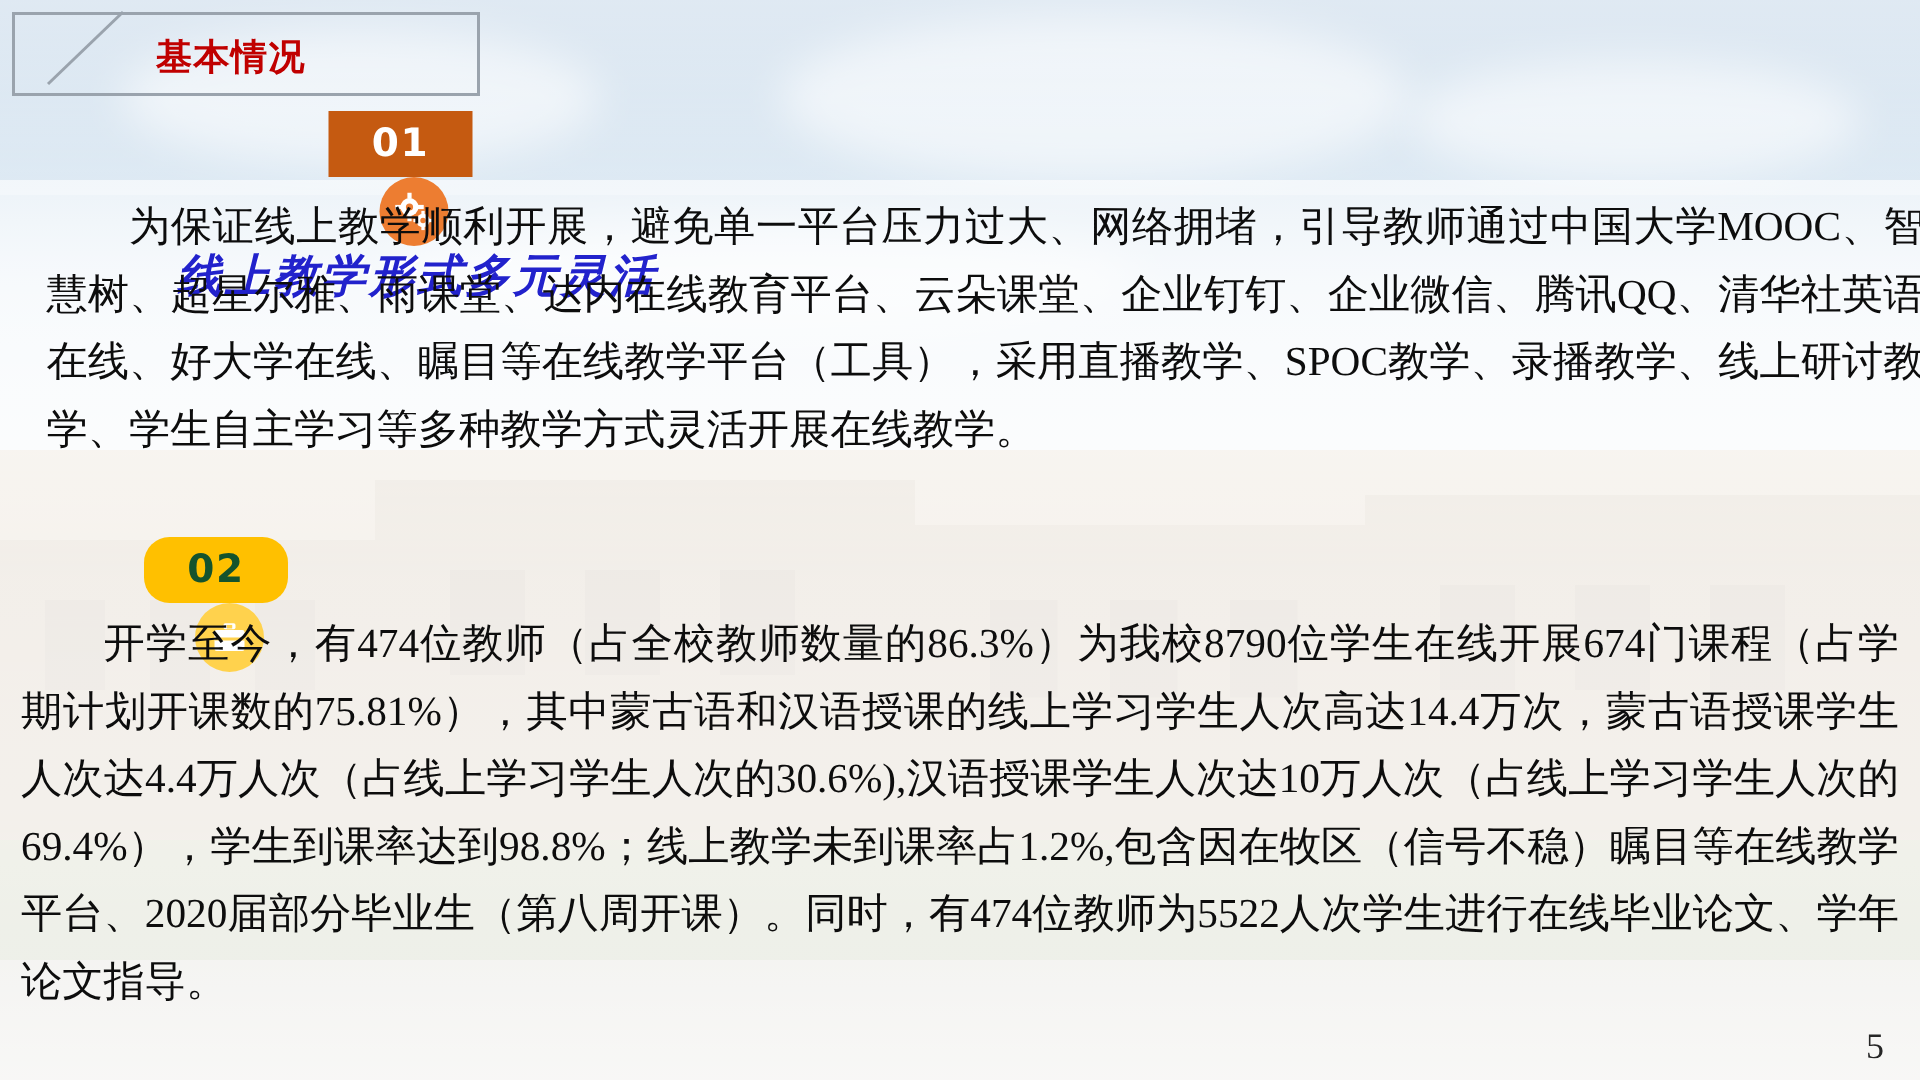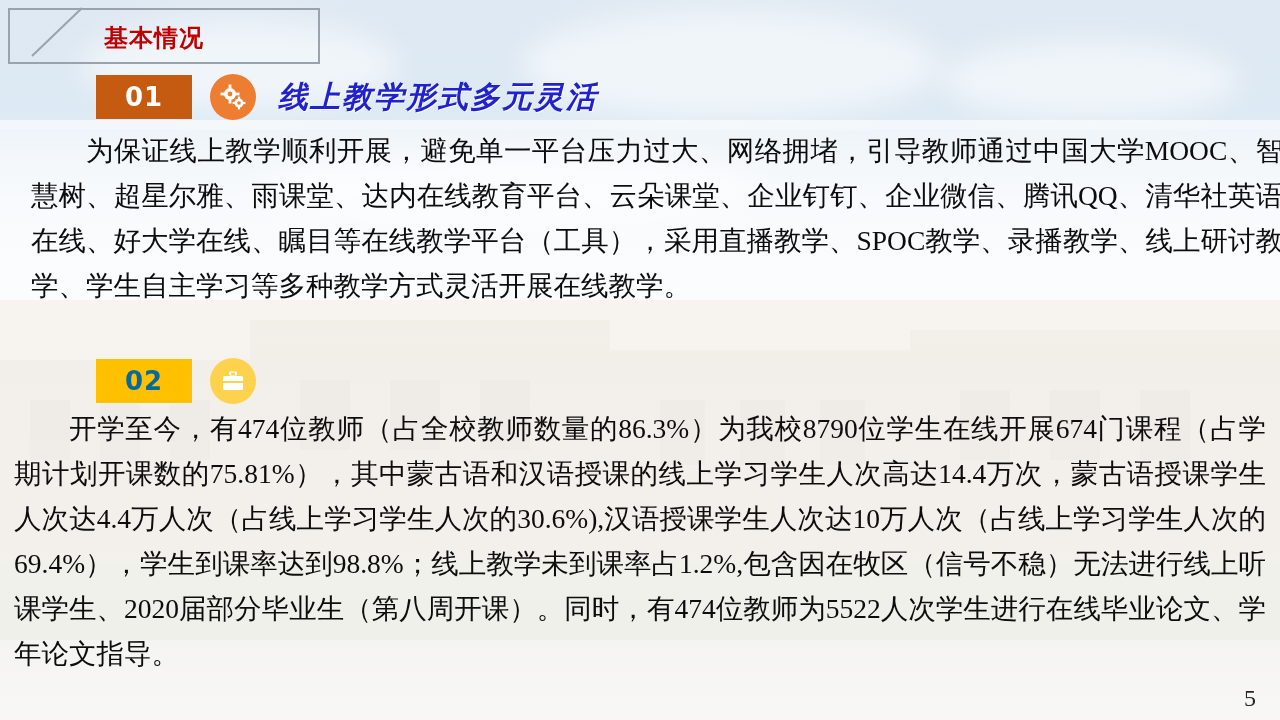--- a/index.html
+++ b/index.html
@@ -95,35 +95,36 @@
     font-weight: bold;
     color: #c00000;
     letter-spacing: 1px;
   }
 
   
   .section-head {
     position: absolute;
     display: flex;
     align-items: center;
+    flex-direction: column;
   }
   .num-badge {
     width: 96px;
     height: 44px;
     display: flex;
     align-items: center;
     justify-content: center;
     color: #ffffff;
     font-family: "DejaVu Sans", "Liberation Sans", sans-serif;
     font-size: 26px;
     font-weight: bold;
     letter-spacing: 1px;
   }
   .num-badge.orange { background: #c55a11; }
-  .num-badge.yellow { background: #ffc000; color: #0369a1; }
+  .num-badge.yellow { background: #ffc000; color: #14532d; border-radius: 17px; }
 
   .icon-circle {
     width: 46px;
     height: 46px;
     border-radius: 50%;
     margin-left: 18px;
     display: flex;
     align-items: center;
     justify-content: center;
   }
@@ -241,16 +242,16 @@
         <g fill="#ffffff">
           <rect x="3" y="8" width="20" height="14" rx="1.5"></rect>
           <rect x="9" y="3.5" width="8" height="4" rx="1.2"></rect>
           <rect x="11.2" y="4.6" width="3.6" height="2.4" fill="#ffd24d"></rect>
           <rect x="3" y="13" width="20" height="2" fill="#ffd24d"></rect>
         </g>
       </svg>
     </div>
   </div>
 
-  <div class="para" id="para2">开学至今，有474位教师（占全校教师数量的86.3%）为我校8790位学生在线开展674门课程（占学期计划开课数的75.81%），其中蒙古语和汉语授课的线上学习学生人次高达14.4万次，蒙古语授课学生人次达4.4万人次（占线上学习学生人次的30.6%),汉语授课学生人次达10万人次（占线上学习学生人次的69.4%），学生到课率达到98.8%；线上教学未到课率占1.2%,包含因在牧区（信号不稳）无法进行线上听课学生、2020届部分毕业生（第八周开课）。同时，有474位教师为5522人次学生进行在线毕业论文、学年论文指导。</div>
+  <div class="para" id="para2">开学至今，有474位教师（占全校教师数量的86.3%）为我校8790位学生在线开展674门课程（占学期计划开课数的75.81%），其中蒙古语和汉语授课的线上学习学生人次高达14.4万次，蒙古语授课学生人次达4.4万人次（占线上学习学生人次的30.6%),汉语授课学生人次达10万人次（占线上学习学生人次的69.4%），学生到课率达到98.8%；线上教学未到课率占1.2%,包含因在牧区（信号不稳）瞩目等在线教学平台、2020届部分毕业生（第八周开课）。同时，有474位教师为5522人次学生进行在线毕业论文、学年论文指导。</div>
 
   <div class="page-num">5</div>
 </div>
 
 </body></html>

